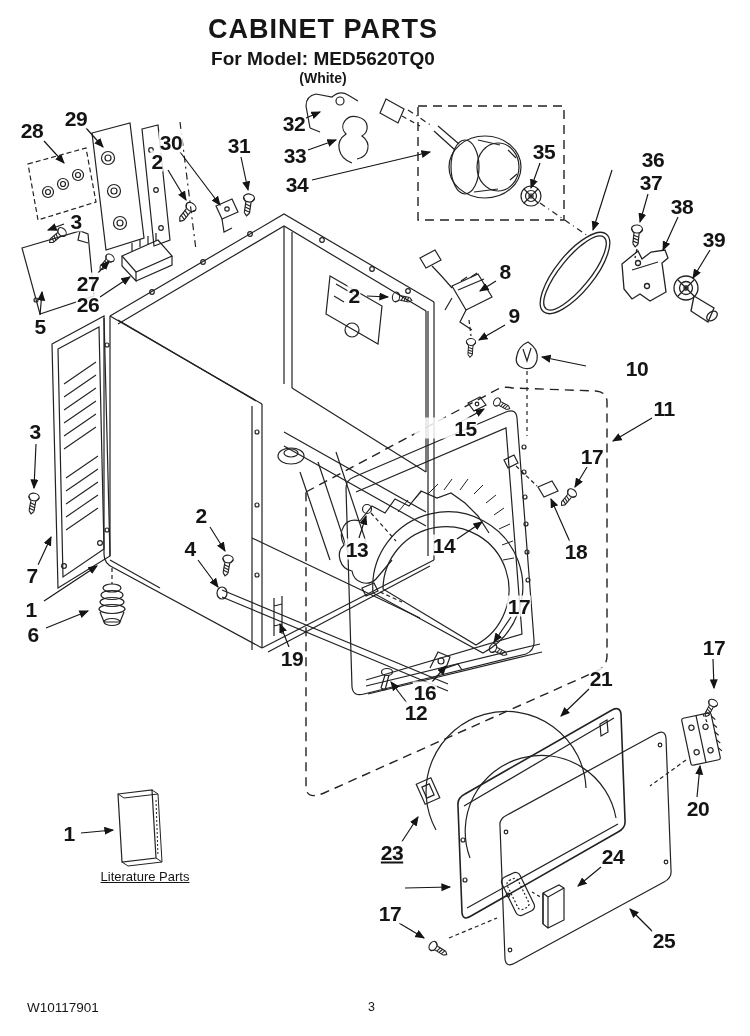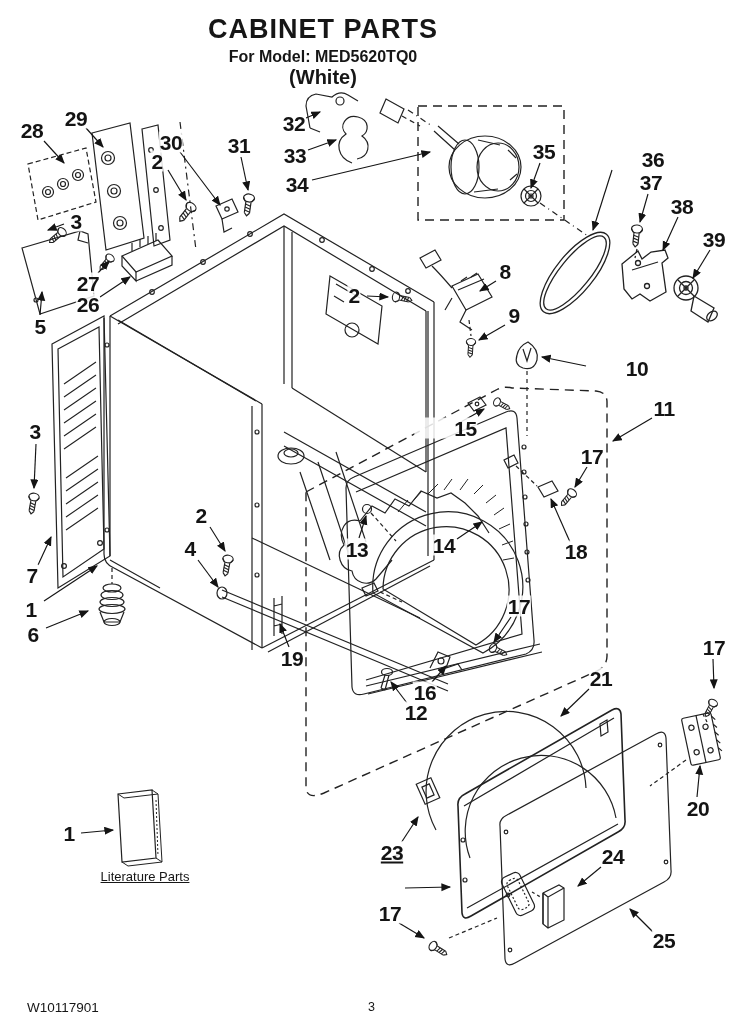--- a/index.html
+++ b/index.html
@@ -1,22 +1,22 @@
 <!DOCTYPE html>
 <html><head>
 <meta charset="utf-8">
 <style>
   html,body{margin:0;padding:0;background:#e8e8e8;}
   #page{position:relative;width:750px;height:1036px;background:#ffffff;overflow:hidden;
         font-family:"Liberation Sans",sans-serif;color:#161616;}
   #art{position:absolute;left:0;top:0;width:750px;height:1036px;}
   .hdr{position:absolute;left:0;top:14px;width:646px;text-align:center;line-height:1.15;}
   .hdr .t1{font-size:27px;font-weight:bold;letter-spacing:1px;}
-  .hdr .t2{font-size:16px;font-weight:bold;margin-top:3px;}
-  .hdr .t3{font-size:20px;font-weight:bold;}
+  .hdr .t2{font-size:19px;font-weight:bold;margin-top:3px;}
+  .hdr .t3{font-size:14px;font-weight:bold;}
   .callout{position:absolute;transform:translate(-50%,-50%);font-size:21px;font-weight:600;
            color:#141414;background:rgba(255,255,255,.85);padding:0 1px;line-height:1;
            letter-spacing:-0.5px;}
   .lit{position:absolute;left:95px;top:869px;width:100px;text-align:center;
        font-size:13px;text-decoration:underline;}
   .footL{position:absolute;left:27px;top:1000px;font-size:13.5px;}
   .footC{position:absolute;left:368px;top:1000px;font-size:12.5px;}
 </style>
 </head>
 <body>

